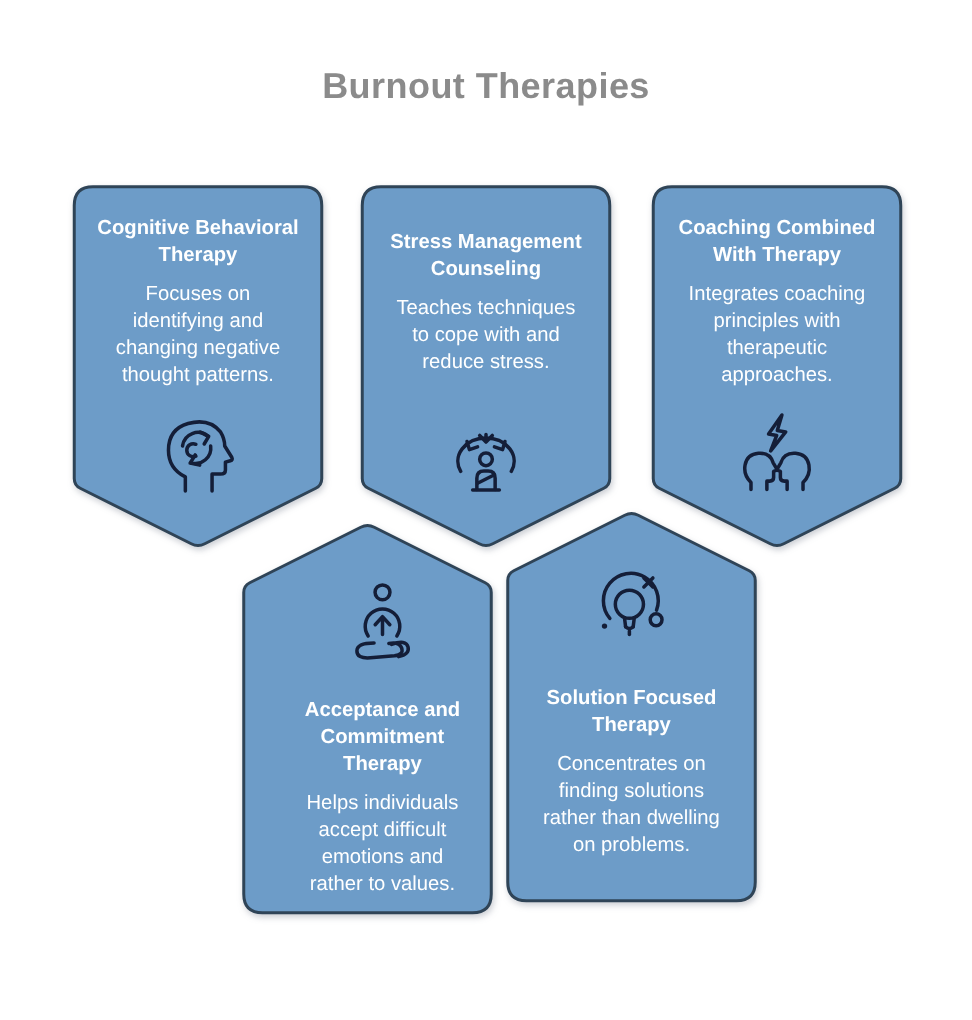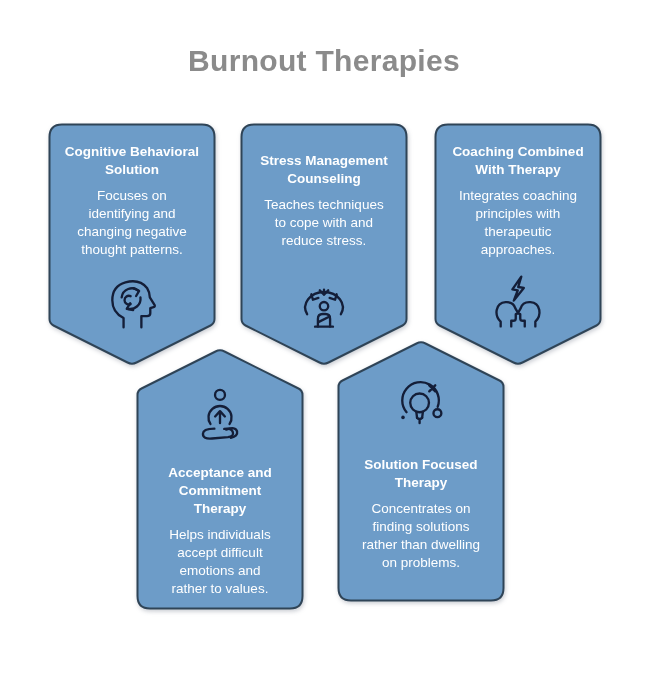--- a/index.html
+++ b/index.html
@@ -11,30 +11,30 @@
     font-family: "Liberation Sans", sans-serif;
     overflow: hidden;
   }
   .page-title {
     position: absolute;
     top: 44px;
     left: 0;
     width: 100%;
     margin: 0;
     text-align: center;
-    font-size: 30px;
+    font-size: 24px;
     font-weight: bold;
     letter-spacing: 0.3px;
     color: var(--title-gray, #8b8b8b);
   }
   .card { position: absolute; width: 168px; }
   .card-1 { left: 48px;  top: 123px; height: 243px; }
   .card-2 { left: 240px; top: 123px; height: 243px; }
   .card-3 { left: 434px; top: 123px; height: 243px; }
-  .card-4 { left: 136px; top: 348px; height: 262px; }
+  .card-4 { left: 161px; top: 348px; height: 262px; padding-left: 20px; }
   .card-5 { left: 337px; top: 340px; height: 262px; }
   .shape { position: absolute; left: 0; top: 0; filter: drop-shadow(1.5px 2.5px 2px rgba(80,90,110,0.30)); }
   .shape path { fill: var(--card-fill, #6d9cc8); stroke: var(--card-border, #2f4457); stroke-width: 2; }
   .content {
     position: absolute; left: 0; top: 0; width: 100%; height: 100%;
     box-sizing: border-box;
     display: flex; flex-direction: column; align-items: center;
     text-align: center; color: var(--card-text, #ffffff);
   }
   .card.top .content { padding: 10px 8px 0; }
@@ -66,21 +66,21 @@
 
   <h1 class="page-title">Burnout Therapies</h1>
 
   <div class="card top card-1">
     <svg class="shape" width="168" height="243" viewBox="0 0 168 243">
       <path d="M14 1.5 L154 1.5 Q166.5 1.5 166.5 14 L166.5 196 Q166.5 200.5 162.5 202.5 L88.5 239.5 Q84 241.8 79.5 239.5 L5.5 202.5 Q1.5 200.5 1.5 196 L1.5 14 Q1.5 1.5 14 1.5 Z"></path>
     </svg>
     <div class="content">
       <div class="text-zone">
         <div class="card-title">Cognitive Behavioral
-Solution</div>
+Therapy</div>
         <div class="card-description">Focuses on
 identifying and
 changing negative
 thought patterns.</div>
       </div>
       <div class="icon-wrap">
         <svg viewBox="0 0 64 64">
           <path d="M23 59 V49 Q11 43 11 30 Q11 15 25 11 Q40 7 48 17 Q51 22 51 27 L56 35 Q57 37 55 37.5 L51.5 38.5 V44 Q51.5 47 48 47 H42 V59"></path>
           <path d="M21 27 A11 11 0 0 1 39 20"></path>
           <path d="M33.6 17.2 L39.6 20.2 L36.4 25.6"></path>

